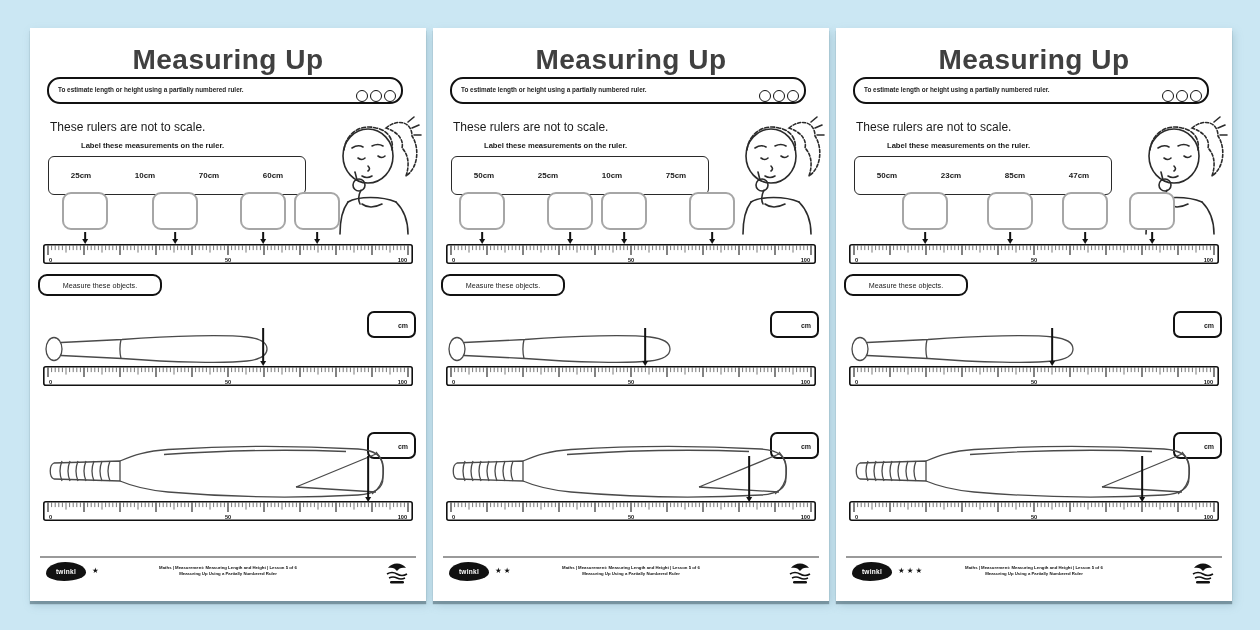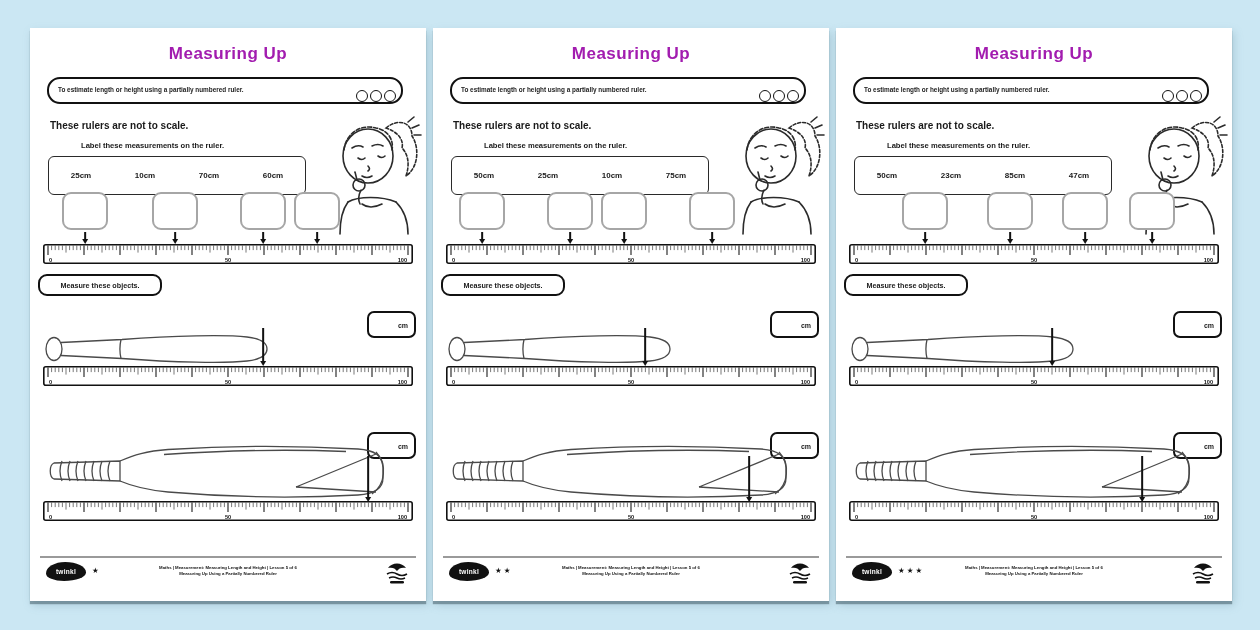--- a/index.html
+++ b/index.html
@@ -7,42 +7,42 @@
     width:1260px;height:630px;overflow:hidden;
     background:#cbe7f3;
     font-family:"Liberation Sans", sans-serif;
     color:#1a1a1a;
   }
   .canvas{position:relative;width:1260px;height:630px;display:flex;gap:7px;padding:28px 0 0 30px;box-sizing:border-box;}
   .sheet{
     position:relative;width:396px;height:573px;background:#ffffff;flex:0 0 auto;
     box-shadow:0 3px 1px rgba(70,95,105,.55), 2px 4px 8px rgba(110,150,165,.35);
   }
-  .title{position:absolute;top:16px;left:0;width:100%;text-align:center;font-size:17px;font-weight:bold;letter-spacing:.5px;color:#a21caf;}
+  .title{position:absolute;top:16px;left:0;width:100%;text-align:center;font-size:28px;font-weight:bold;letter-spacing:.5px;color:#404040;}
   .objective-box{position:absolute;left:17px;top:49px;width:356px;height:27px;border:2px solid #111;border-radius:13px;box-sizing:border-box;background:#fff;}
   .objective-text{position:absolute;left:9px;top:7px;font-size:6.4px;font-weight:bold;color:#222;}
   .assess-circles{position:absolute;right:5px;top:11px;display:flex;gap:2px;}
   .assess-circles span{width:12px;height:12px;border:1.8px solid #111;border-radius:50%;background:#fff;box-sizing:border-box;}
-  .note{position:absolute;left:20px;top:92px;font-size:10px;font-weight:bold;}
+  .note{position:absolute;left:20px;top:92px;font-size:12px;font-weight:normal;}
   .instruction{position:absolute;left:20px;top:113px;font-size:7.6px;font-weight:bold;margin-left:31px;}
   .meas-box{position:absolute;left:18px;top:128px;width:258px;height:39px;border:1.6px solid #2a2a2a;border-radius:6px;box-sizing:border-box;display:flex;align-items:center;justify-content:space-around;background:#fff;}
   .meas-box span{font-size:8px;font-weight:bold;}
   .girl{position:absolute;left:298px;top:86px;width:96px;height:122px;}
   .label-box{position:absolute;top:164px;width:46px;height:38px;border:2.2px solid #a6a6a6;border-radius:9px;background:#fff;transform:translateX(-50%);box-sizing:border-box;}
   .marker{position:absolute;width:1.7px;background:#111;transform:translateX(-50%);}
   .marker::after{content:'';position:absolute;bottom:-5px;left:50%;transform:translateX(-50%);
     border-left:3.4px solid transparent;border-right:3.4px solid transparent;border-top:5.5px solid #111;}
   .label-arrow{top:204px;height:7px;}
   .bat1-arrow{top:300px;height:33px;}
   .bat2-arrow{top:428px;height:41px;}
   .ruler{position:absolute;left:13px;width:370px;height:20px;}
   .ruler-1{top:216px;} .ruler-2{top:338px;} .ruler-3{top:473px;}
   .rlabel{font:bold 5.6px "Liberation Sans",sans-serif;fill:#111;}
   .measure-heading-box{position:absolute;left:8px;top:246px;width:124px;height:22px;border:2px solid #111;border-radius:9px;box-sizing:border-box;display:flex;align-items:center;justify-content:center;background:#fff;}
-  .measure-heading-box span{font-size:7.2px;font-weight:bold;}
+  .measure-heading-box span{font-size:7.2px;font-weight:normal;}
   .cm-box{position:absolute;left:337px;width:49px;height:27px;border:2px solid #111;border-radius:7px;box-sizing:border-box;background:#fff;}
   .cm-box span{position:absolute;right:6px;top:9px;font-size:7px;font-weight:bold;}
   .cm-box-1{top:283px;} .cm-box-2{top:404px;}
   .bat1{position:absolute;left:14px;top:301px;width:230px;height:40px;}
   .bat2{position:absolute;left:16px;top:412px;width:345px;height:62px;}
   .footer-rule{position:absolute;left:10px;top:528px;width:376px;height:2px;background:#9a9a9a;}
   .twinkl-logo{position:absolute;left:16px;top:534px;width:40px;height:19px;background:#111;border-radius:48% 52% 55% 45%/60% 55% 45% 40%;display:flex;align-items:center;justify-content:center;}
   .twinkl-logo span{color:#fff;font-size:6.5px;font-weight:bold;letter-spacing:.3px;}
   .stars{position:absolute;left:62px;top:538px;font-size:7.5px;color:#111;letter-spacing:2px;}
   .footer-text{position:absolute;left:50%;top:537px;transform:translateX(-50%);width:232px;text-align:center;font-size:4.3px;font-weight:bold;line-height:1.35;color:#111;}

